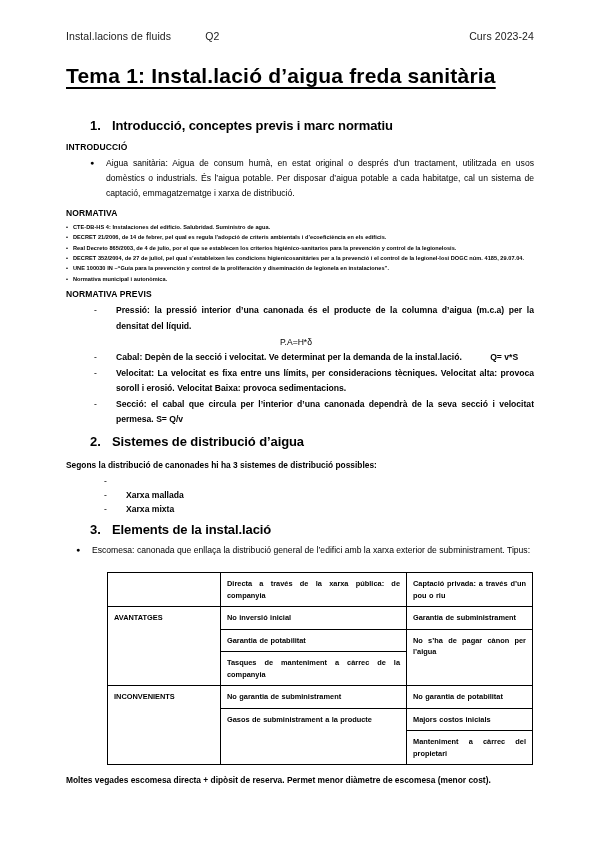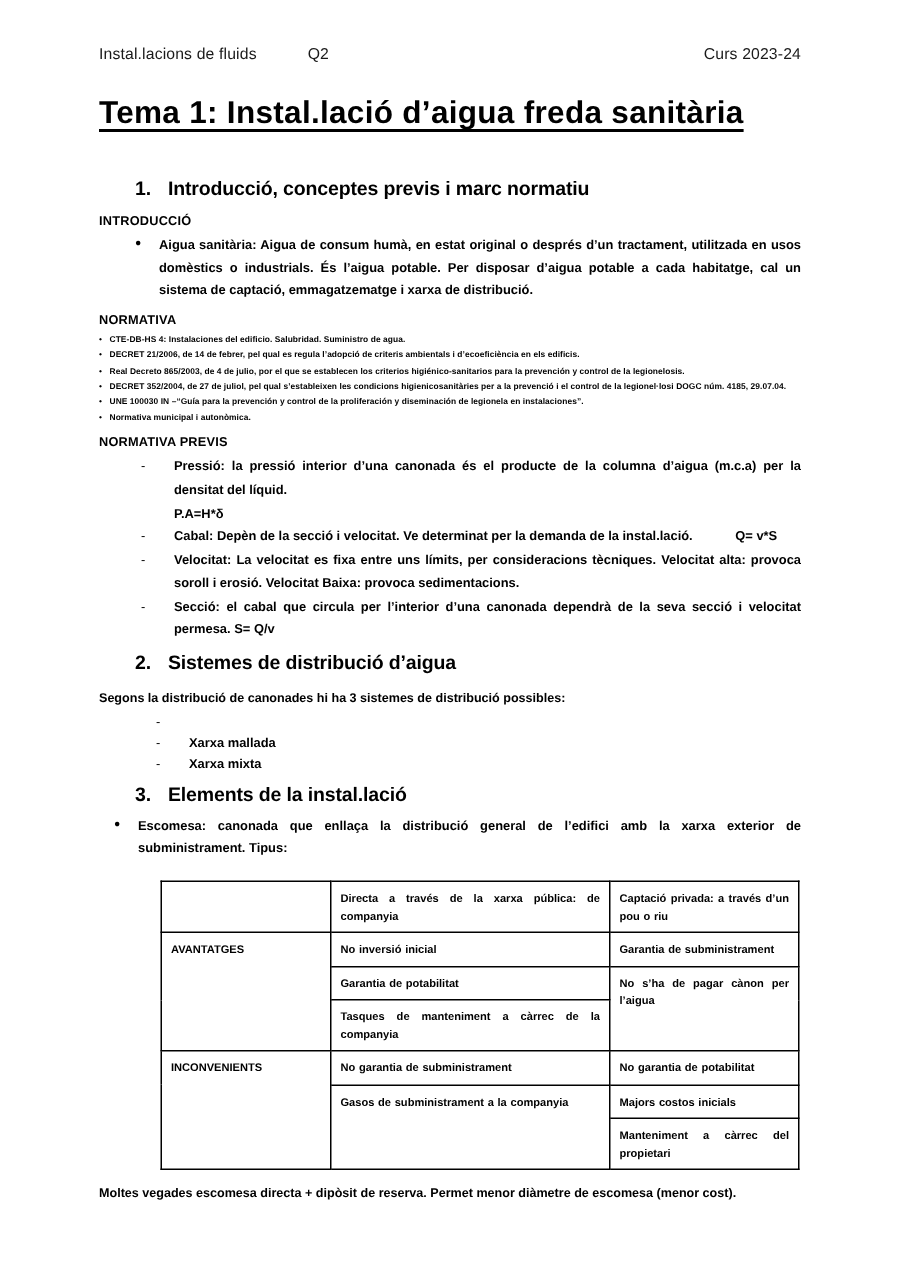--- a/index.html
+++ b/index.html
@@ -90,21 +90,21 @@
   }
   .bullet-disc .mark {
     flex: 0 0 16px;
     line-height: 1.75;
     font-size: 7px;
     padding-top: 1px;
   }
   .bullet-disc .body {
     flex: 1;
     text-align: justify;
-    font-weight: bold;
+    font-weight: normal;
   }
 
   
   .bullet-dash {
     display: flex;
     font-size: 8.6px;
     line-height: 1.8;
     margin: 0;
     padding-left: 28px;
   }
@@ -132,23 +132,24 @@
   .para {
     font-size: 8.4px;
     font-weight: bold;
     line-height: 1.7;
     margin: 0;
   }
 
   .formula-row {
     display: flex;
     font-size: 8.6px;
-    font-weight: bold;
+    font-weight: normal;
     padding-left: 50px;
     line-height: 1.9;
+    text-align: right;
   }
   .formula-row .f1 { width: 196px; }
   .formula-row .f2 { }
 
   
   .tbl-wrap {
     margin-top: 14px;
     padding-left: 41px;
   }
   table.cmp {
@@ -313,21 +314,21 @@
           </tr>
           <tr>
             <td class="mid-cell">Tasques de manteniment a càrrec de la companyia</td>
           </tr>
           <tr>
             <td rowspan="3">INCONVENIENTS</td>
             <td>No garantia de subministrament</td>
             <td>No garantia de potabilitat</td>
           </tr>
           <tr>
-            <td rowspan="2">Gasos de subministrament a la companyia</td>
+            <td rowspan="2">Gasos de subministrament a la producte</td>
             <td>Majors costos inicials</td>
           </tr>
           <tr>
             <td class="mid-cell">Manteniment a càrrec del propietari</td>
           </tr>
         </tbody>
       </table>
     </div>
 
     <div class="after-table">Moltes vegades escomesa directa + dipòsit de reserva. Permet menor diàmetre de escomesa (menor cost).</div>

